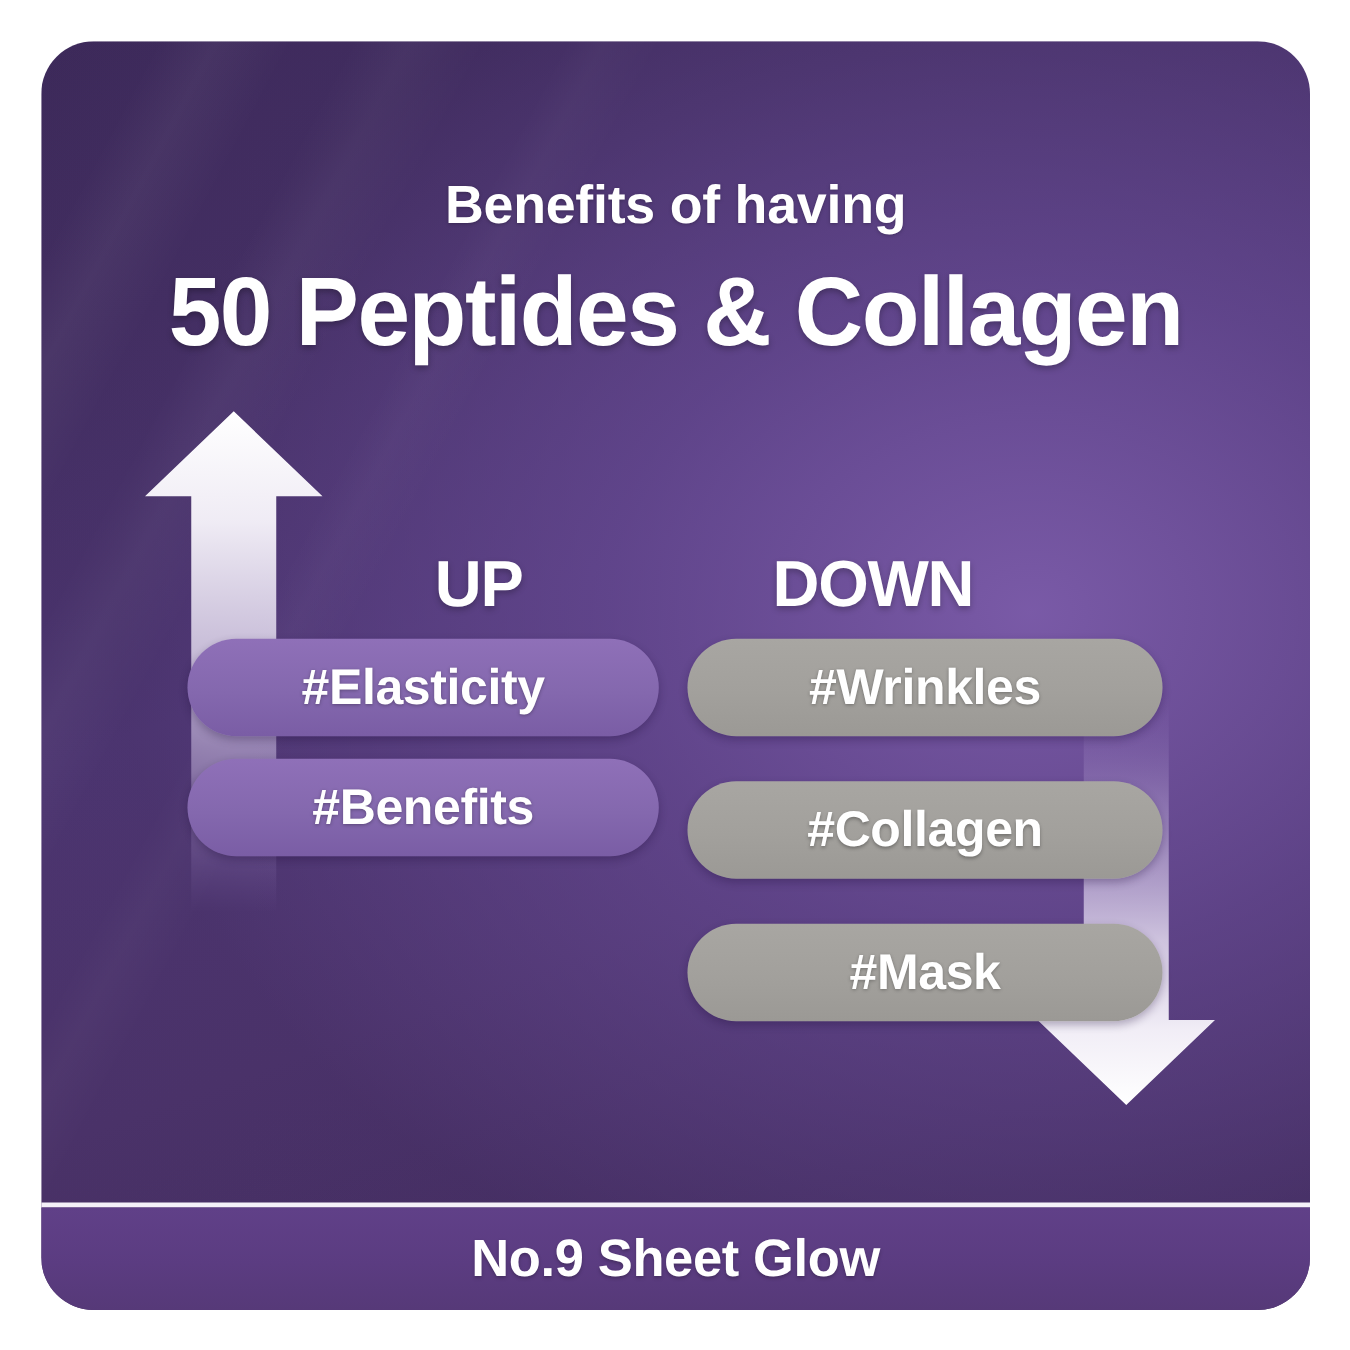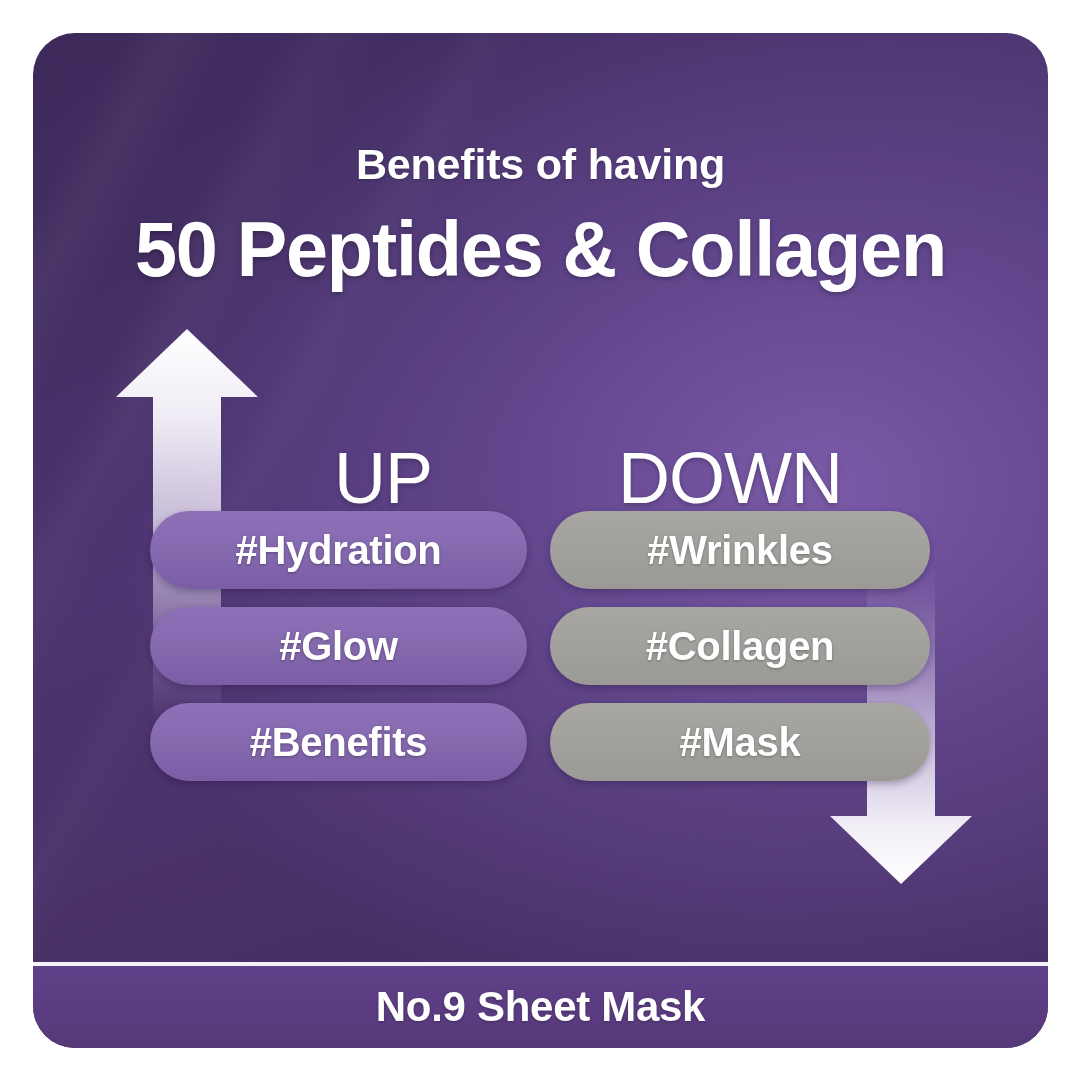--- a/index.html
+++ b/index.html
@@ -104,22 +104,22 @@
     top: 522px;
     width: 150px;
     height: 333px;
     z-index: 1;
   }
 
   
   .col-head {
     position: absolute;
     color: #ffffff;
-    font-size: 72px;
-    font-weight: normal;
+    font-size: 52px;
+    font-weight: bold;
     letter-spacing: -1px;
     line-height: 1;
     text-shadow: 0 2px 5px rgba(0,0,0,0.25);
     white-space: nowrap;
   }
   .col-head-up    { left: 255px; top: 409px; width: 190px; text-align: center; }
   .col-head-down  { left: 585px; top: 409px; width: 320px; text-align: left; }
 
   
   .pill-columns {
@@ -131,21 +131,21 @@
     z-index: 2;
   }
   .pill-col {
     position: absolute;
     top: 0;
     display: flex;
     flex-direction: column;
     gap: 18px;
   }
   .pill-col-up   { left: 117px; width: 377px; }
-  .pill-col-down { left: 517px; width: 380px; }
+  .pill-col-down { left: 517px; width: 380px; gap: 36px; }
 
   .pill {
     height: 78px;
     border-radius: 39px;
     display: flex;
     align-items: center;
     justify-content: center;
     color: #ffffff;
     font-size: 40px;
     font-weight: bold;
@@ -237,32 +237,31 @@
         <path d="M41 0 L109 0 L109 261 L146 261 L75 329 L4 261 L41 261 Z" fill="url(#gradDown)"></path>
       </svg>
     </div>
 
     <div class="col-head col-head-up">UP</div>
     <div class="col-head col-head-down">DOWN</div>
 
     <div class="pill-columns">
 
       <div class="pill-col pill-col-up">
-        <div class="pill pill-up">#Hydration</div>
-        <div class="pill pill-up">#Glow</div>
+        <div class="pill pill-up">#Elasticity</div>
         <div class="pill pill-up">#Benefits</div>
       </div>
 
       <div class="pill-col pill-col-down">
         <div class="pill pill-down">#Wrinkles</div>
         <div class="pill pill-down">#Collagen</div>
         <div class="pill pill-down">#Mask</div>
       </div>
 
     </div>
 
     <div class="footer-divider"></div>
     <div class="footer-bar">
-      <span class="footer-text">No.9 Sheet Mask</span>
+      <span class="footer-text">No.9 Sheet Glow</span>
     </div>
 
   </div>
 </div>
 
 </body></html>

